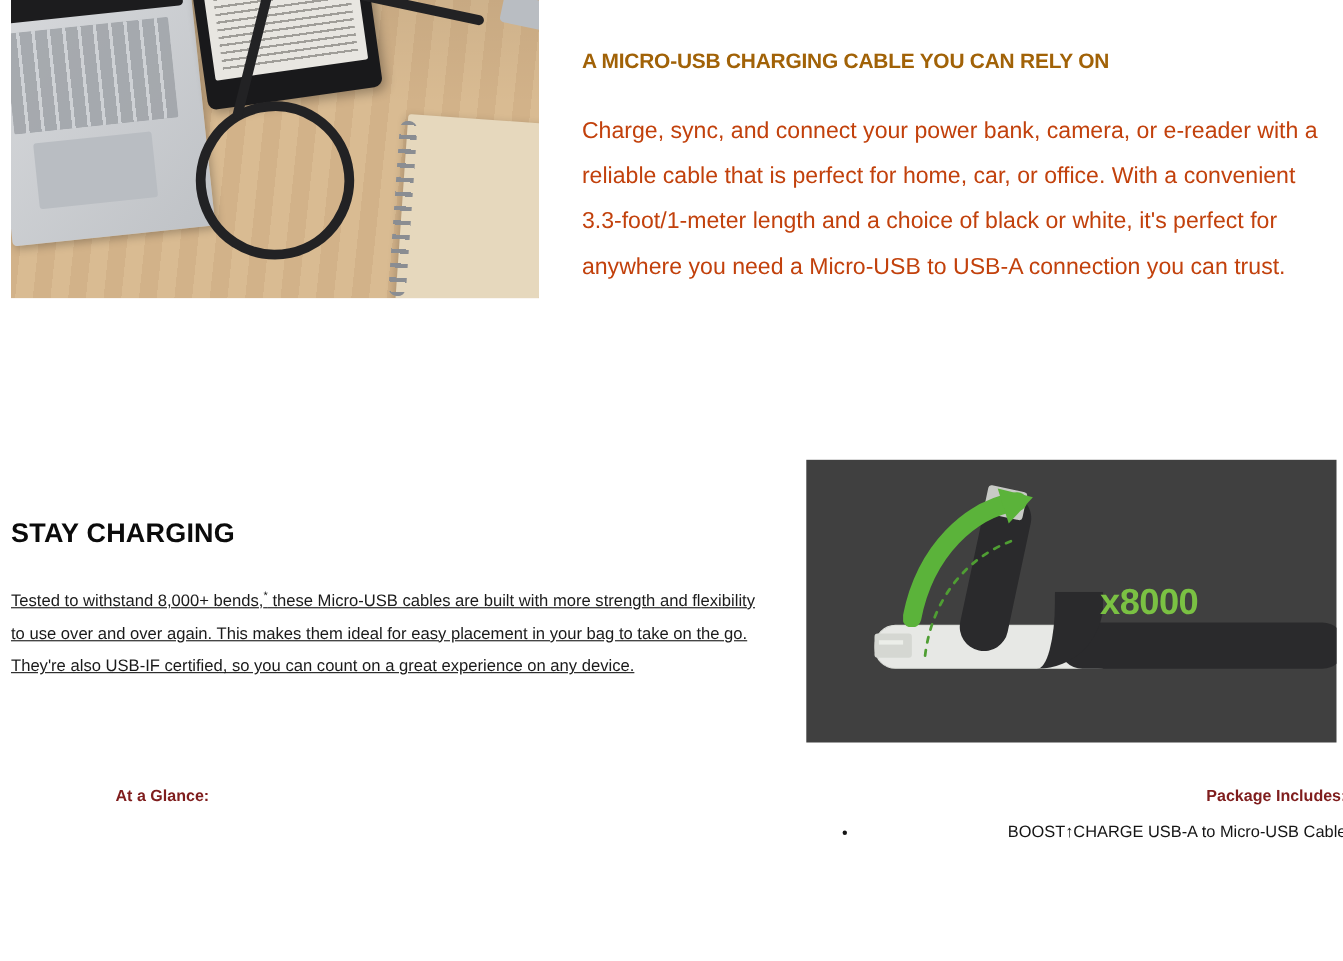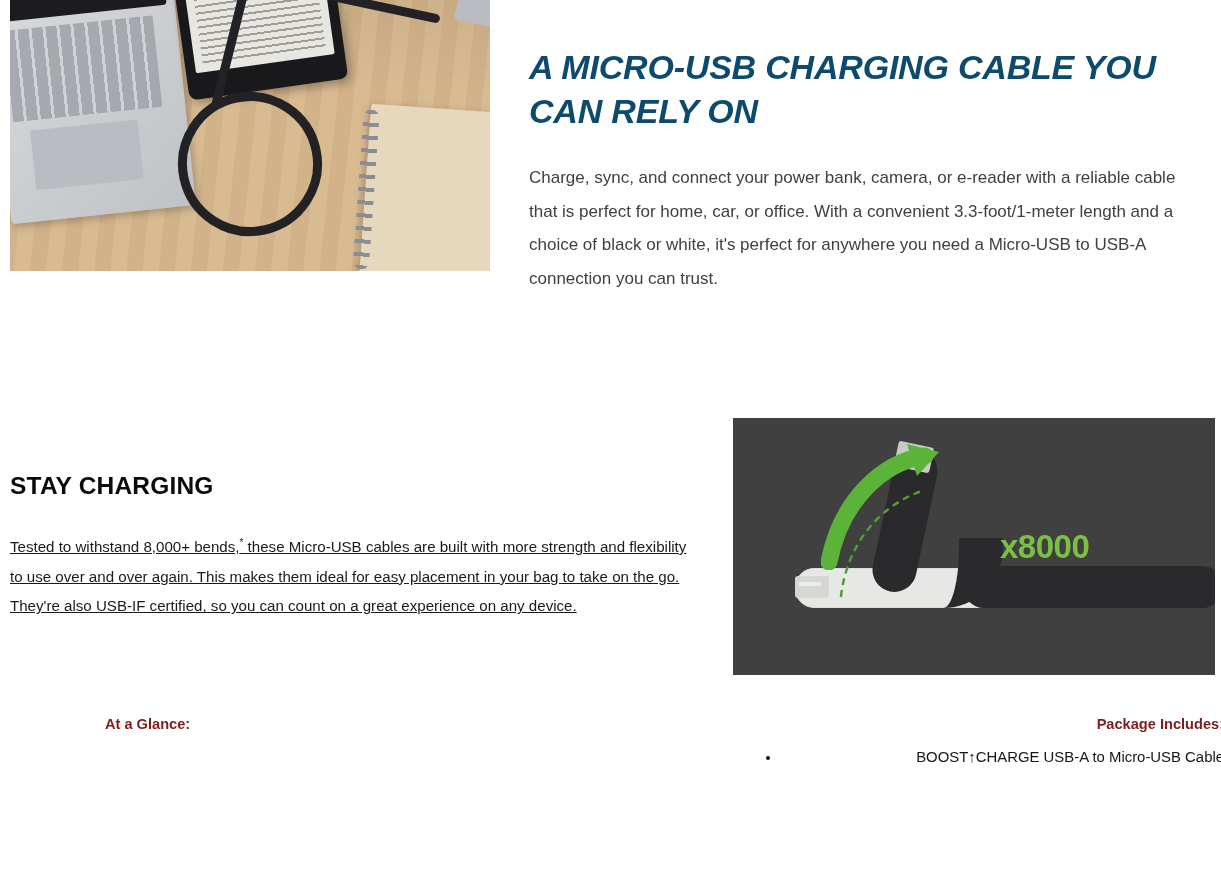--- a/index.html
+++ b/index.html
@@ -164,32 +164,31 @@
     transform: rotate(12deg);
   }
 
   .sec1-text {
     position: absolute;
     left: 529px;
     top: 45px;
     width: 678px;
   }
   .sec1-heading {
-    font-size: 34px;
+    font-size: 19px;
     font-weight: bold;
     letter-spacing: -0.2px;
     line-height: 1.30;
     margin: 0 0 28px 0;
-    color: #0c4a6e;
-    font-style: italic;
+    color: #a16207;
   }
   .sec1-body {
-    font-size: 17px;
+    font-size: 21px;
     line-height: 1.97;
-    color: #404040;
+    color: #c2410c;
     margin: 0;
   }
 
   
   .sec2-heading {
     position: absolute;
     left: 10px;
     top: 472px;
     font-size: 24.5px;
     font-weight: bold;

